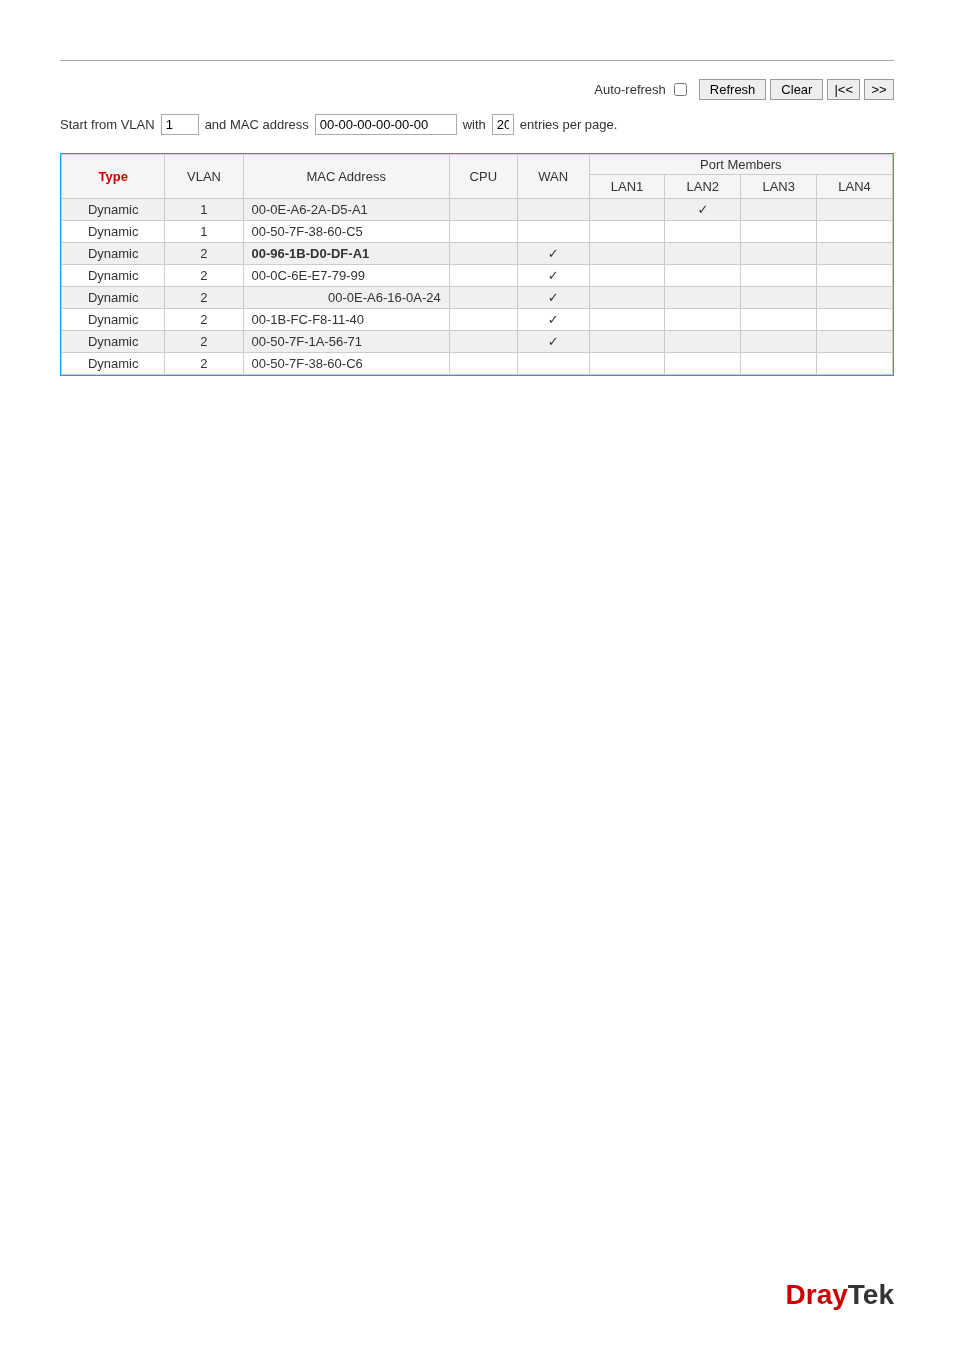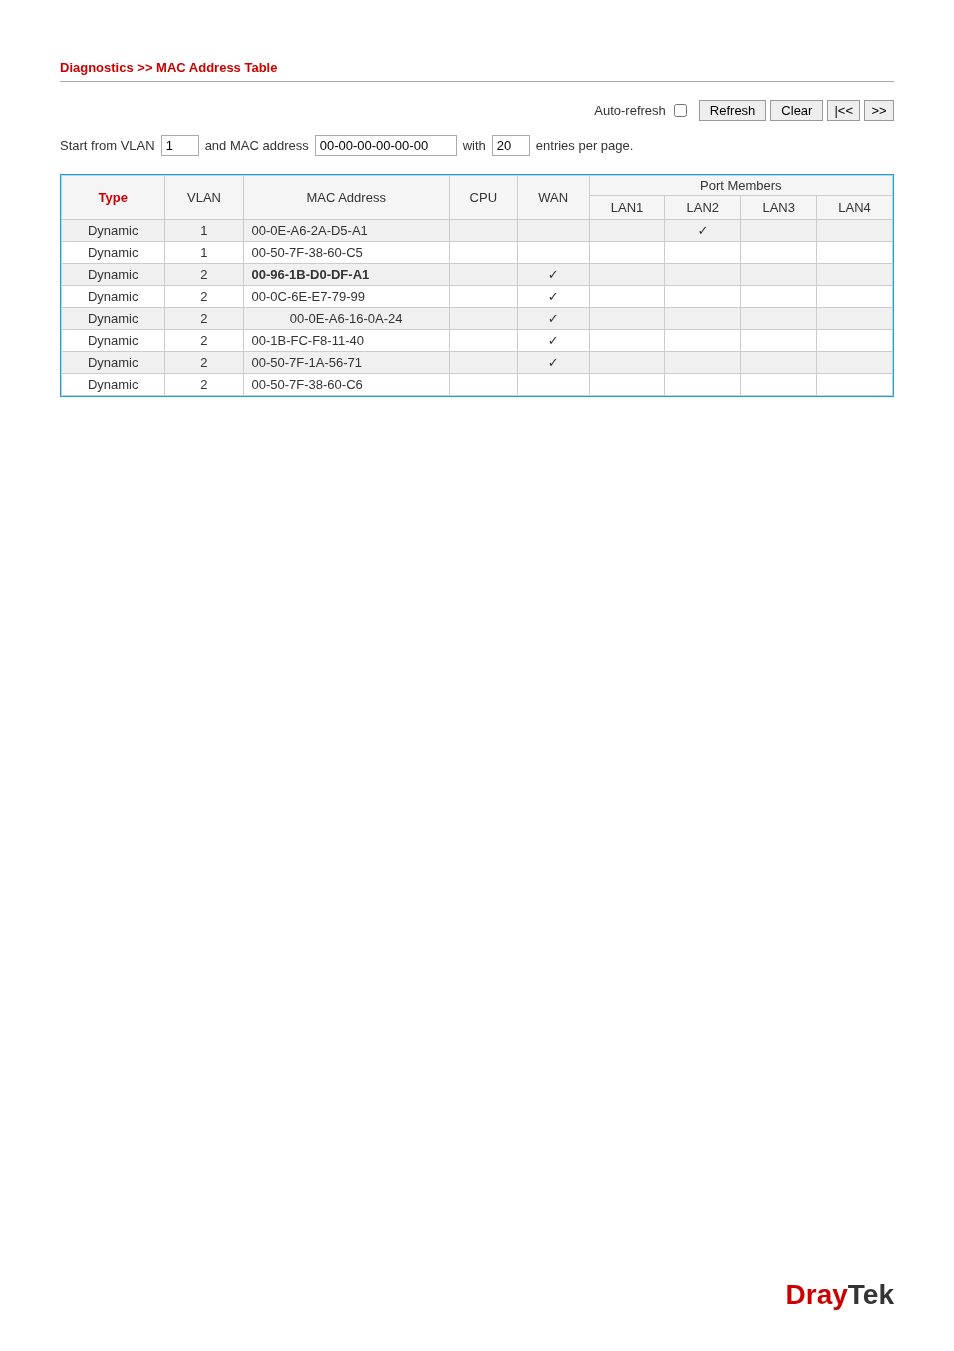--- a/index.html
+++ b/index.html
@@ -92,21 +92,21 @@
       border: 1px solid #aaa;
       padding: 2px 4px;
       font-size: 13px;
       width: 142px;
     }
 
     .filter-entries-input {
       border: 1px solid #aaa;
       padding: 2px 4px;
       font-size: 13px;
-      width: 38px;
+      width: 22px;
     }
 
     table {
       width: 100%;
       border-collapse: collapse;
       font-size: 13px;
     }
 
     th {
       border: 1px solid #ccc;
@@ -162,21 +162,20 @@
     .table-wrapper {
       border: 1px solid #0ea5e9;
       overflow: hidden;
     }
   </style>
 </head>
 <body>
 
 <div class="page-wrapper">
 
-  <div class="breadcrumb">Diagnostics &gt;&gt; MAC Address Table</div>
 
   <hr class="divider">
 
 
   <div class="controls-row">
     <span class="auto-refresh-label">Auto-refresh</span>
     <input type="checkbox" class="auto-refresh-checkbox" style="">
     <button class="btn">Refresh</button>
     <button class="btn">Clear</button>
     <button class="btn-nav">|&lt;&lt;</button>
@@ -252,21 +251,21 @@
             <td></td>
             <td>✓</td>
             <td></td>
             <td></td>
             <td></td>
             <td></td>
           </tr>
           <tr class="alt">
             <td>Dynamic</td>
             <td>2</td>
-            <td style="text-align: center;">00-0E-A6-16-0A-24</td>
+            <td style="text-align: right;">00-0E-A6-16-0A-24</td>
             <td></td>
             <td>✓</td>
             <td></td>
             <td></td>
             <td></td>
             <td></td>
           </tr>
           <tr class="normal">
             <td>Dynamic</td>
             <td>2</td>

